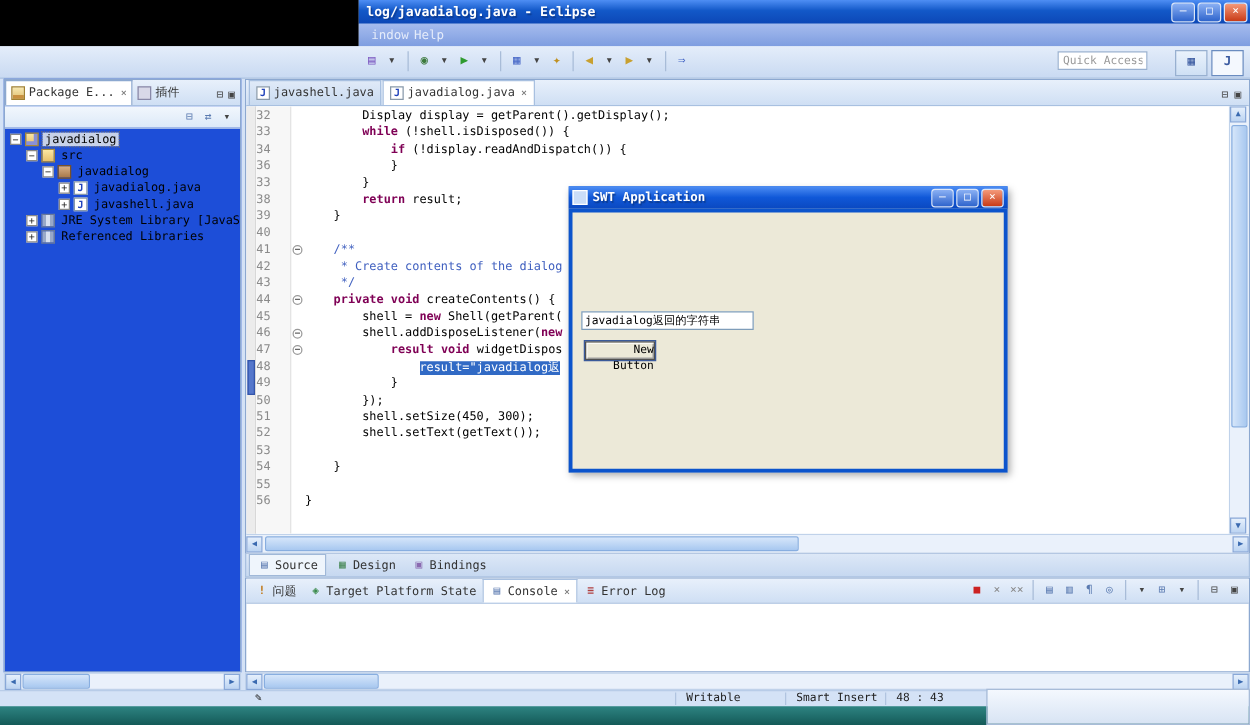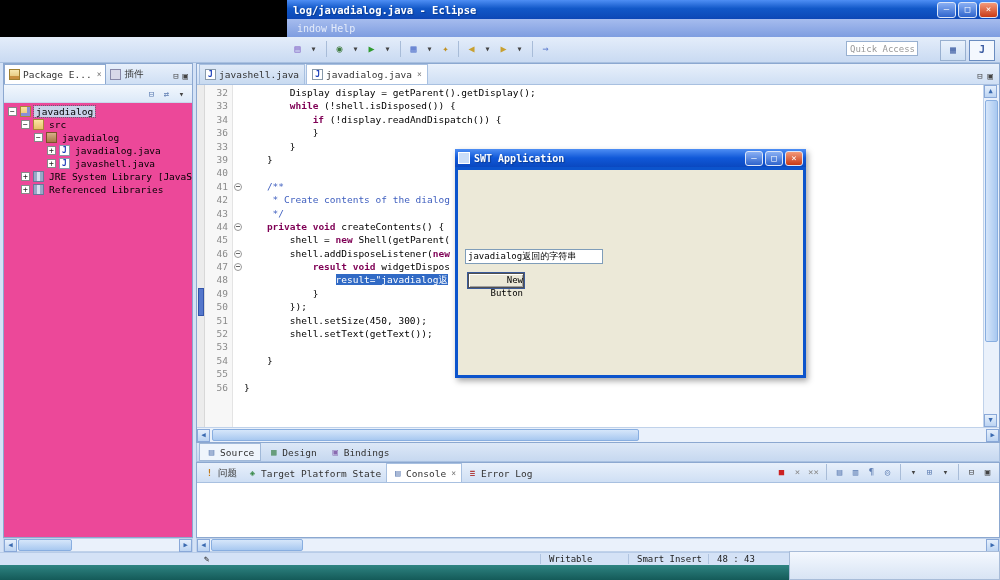--- a/index.html
+++ b/index.html
@@ -25,21 +25,21 @@
   .ticons{position:absolute;left:290px;top:3px;display:flex;align-items:center;gap:1px;}
   .tbtn{min-width:15px;height:18px;font-size:10px;line-height:18px;text-align:center;color:#555;cursor:default;}
   .tsep{width:1px;height:16px;background:#A8BCD8;margin:0 4px;}
   .qa{position:absolute;left:846px;top:4px;width:72px;height:15px;background:#fff;border:1px solid #98B0D0;
       font-size:9px;color:#999;padding:0 3px;box-sizing:border-box;font-family:inherit;}
   .pbtns{position:absolute;right:5px;top:3px;display:flex;gap:3px;}
   .pbtn{width:24px;height:19px;border:1px solid #98B0D0;background:linear-gradient(180deg,#EAF2FC,#CFE0F4);
         font-size:10px;text-align:center;line-height:18px;color:#3A5AA0;font-weight:bold;}
   .pbtn.pressed{background:#F4F8FE;border-color:#6A8CC0;}
   
-  .explorer{position:absolute;left:3px;top:63px;width:190px;height:475px;background:#ec4899;
+  .explorer{position:absolute;left:3px;top:63px;width:190px;height:475px;background:#1d4ed8;
             border:1px solid #8CA8D0;box-sizing:border-box;display:flex;flex-direction:column;}
   .ptabs{height:20px;background:linear-gradient(180deg,#E8F0FB,#CFDFF4);border-bottom:1px solid #A8C0E0;
          display:flex;align-items:flex-end;flex:none;}
   .ptab{height:19px;display:flex;align-items:center;gap:3px;padding:0 4px;font-size:9.5px;color:#333;
         white-space:nowrap;}
   .ptab.active{background:#fff;border:1px solid #8CA8D0;border-bottom:none;}
   .tclose{color:#777;font-size:8px;margin-left:2px;}
   .pwinbtns{margin-left:auto;display:flex;gap:4px;padding:0 4px 3px 0;color:#444;font-size:9px;}
   .ptoolbar{height:17px;flex:none;background:linear-gradient(180deg,#F2F7FD,#DCE9F8);
             border-bottom:1px solid #C8D8EC;display:flex;justify-content:flex-end;align-items:center;padding-right:3px;}
@@ -68,21 +68,21 @@
         background:linear-gradient(180deg,#E0EAF8,#C8DAF0);border:1px solid #A8C0E0;border-bottom:none;
         margin-right:1px;white-space:nowrap;}
   .etab.active{background:#fff;}
   .ewinbtns{margin-left:auto;display:flex;gap:5px;padding:0 6px 3px 0;color:#444;font-size:9px;}
   .edcontent{flex:1;display:flex;position:relative;overflow:hidden;}
   .ruler{width:7px;flex:none;background:#ECECEC;border-right:1px solid #D8D8D8;position:relative;}
   .marker{position:absolute;left:1px;width:4px;height:26px;top:203px;background:#5577CC;border:1px solid #3355AA;}
   .codecol{flex:1;position:relative;padding-top:2px;background:#fff;overflow:hidden;}
   .gutterbg{position:absolute;left:0;top:0;bottom:0;width:27px;background:#F7F7F7;border-right:1px solid #E4E4E4;}
   .crow{display:flex;height:13.4px;font-size:9.5px;white-space:pre;position:relative;}
-  .lnum{width:23px;flex:none;text-align:right;padding-right:4px;color:#8A8A8A;}
+  .lnum{width:23px;flex:none;padding-right:4px;color:#8A8A8A;}
   .foldcol{width:12px;flex:none;display:flex;justify-content:center;}
   .foldmark{width:8px;height:8px;box-sizing:border-box;border:1px solid #9A9A9A;border-radius:50%;
             margin-top:2px;position:relative;background:#fff;}
   .foldmark::after{content:"";position:absolute;left:1px;right:1px;top:2px;border-top:1px solid #666;}
   .t-p{color:#000;}  .t-k{color:#7F0055;font-weight:bold;}  .t-c{color:#3F5FBF;}
   .t-s{background:#316AC5;color:#fff;}
   .vscroll{width:15px;flex:none;background:#EAF1FB;border-left:1px solid #C0D2EA;display:flex;flex-direction:column;}
   .sb-arr{width:13px;height:13px;flex:none;background:linear-gradient(180deg,#E6F0FC,#BCD4F2);
           border:1px solid #89A8D8;box-sizing:border-box;color:#3A6AB0;font-size:7px;line-height:11px;text-align:center;}
   .vtrack{flex:1;position:relative;}
@@ -262,20 +262,21 @@
         <div class="marker"></div>
       </div>
       <div class="codecol">
         <div class="gutterbg"></div>
         <div style="position:relative;">
             <div class="crow"><span class="lnum">32</span><span class="foldcol"></span><span class="ctext"><span class="t-p">        Display display = getParent().getDisplay();</span></span></div>
             <div class="crow"><span class="lnum">33</span><span class="foldcol"></span><span class="ctext"><span class="t-p">        </span><span class="t-k">while</span><span class="t-p"> (!shell.isDisposed()) {</span></span></div>
             <div class="crow"><span class="lnum">34</span><span class="foldcol"></span><span class="ctext"><span class="t-p">            </span><span class="t-k">if</span><span class="t-p"> (!display.readAndDispatch()) {</span></span></div>
             <div class="crow"><span class="lnum">36</span><span class="foldcol"></span><span class="ctext"><span class="t-p">            }</span></span></div>
             <div class="crow"><span class="lnum">33</span><span class="foldcol"></span><span class="ctext"><span class="t-p">        }</span></span></div>
+            <div class="crow"><span class="lnum">38</span><span class="foldcol"></span><span class="ctext"><span class="t-p">        </span><span class="t-k">return</span><span class="t-p"> result;</span></span></div>
             <div class="crow"><span class="lnum">39</span><span class="foldcol"></span><span class="ctext"><span class="t-p">    }</span></span></div>
             <div class="crow"><span class="lnum">40</span><span class="foldcol"></span><span class="ctext"></span></div>
             <div class="crow"><span class="lnum">41</span><span class="foldcol"><span class="foldmark"></span></span><span class="ctext"><span class="t-c">    /**</span></span></div>
             <div class="crow"><span class="lnum">42</span><span class="foldcol"></span><span class="ctext"><span class="t-c">     * Create contents of the dialog</span></span></div>
             <div class="crow"><span class="lnum">43</span><span class="foldcol"></span><span class="ctext"><span class="t-c">     */</span></span></div>
             <div class="crow"><span class="lnum">44</span><span class="foldcol"><span class="foldmark"></span></span><span class="ctext"><span class="t-p">    </span><span class="t-k">private</span><span class="t-p"> </span><span class="t-k">void</span><span class="t-p"> createContents() {</span></span></div>
             <div class="crow"><span class="lnum">45</span><span class="foldcol"></span><span class="ctext"><span class="t-p">        shell = </span><span class="t-k">new</span><span class="t-p"> Shell(getParent(</span></span></div>
             <div class="crow"><span class="lnum">46</span><span class="foldcol"><span class="foldmark"></span></span><span class="ctext"><span class="t-p">        shell.addDisposeListener(</span><span class="t-k">new</span></span></div>
             <div class="crow"><span class="lnum">47</span><span class="foldcol"><span class="foldmark"></span></span><span class="ctext"><span class="t-p">            </span><span class="t-k">result</span><span class="t-p"> </span><span class="t-k">void</span><span class="t-p"> widgetDispos</span></span></div>
             <div class="crow"><span class="lnum">48</span><span class="foldcol"></span><span class="ctext"><span class="t-p">                </span><span class="t-s">result="javadialog返</span></span></div>

